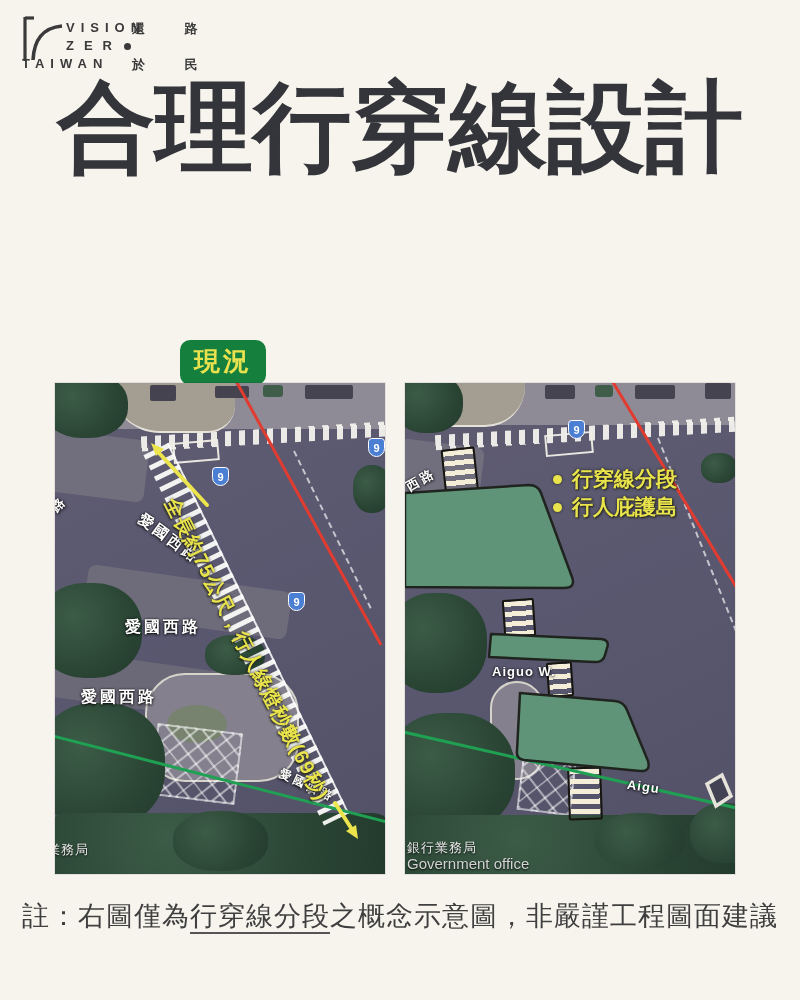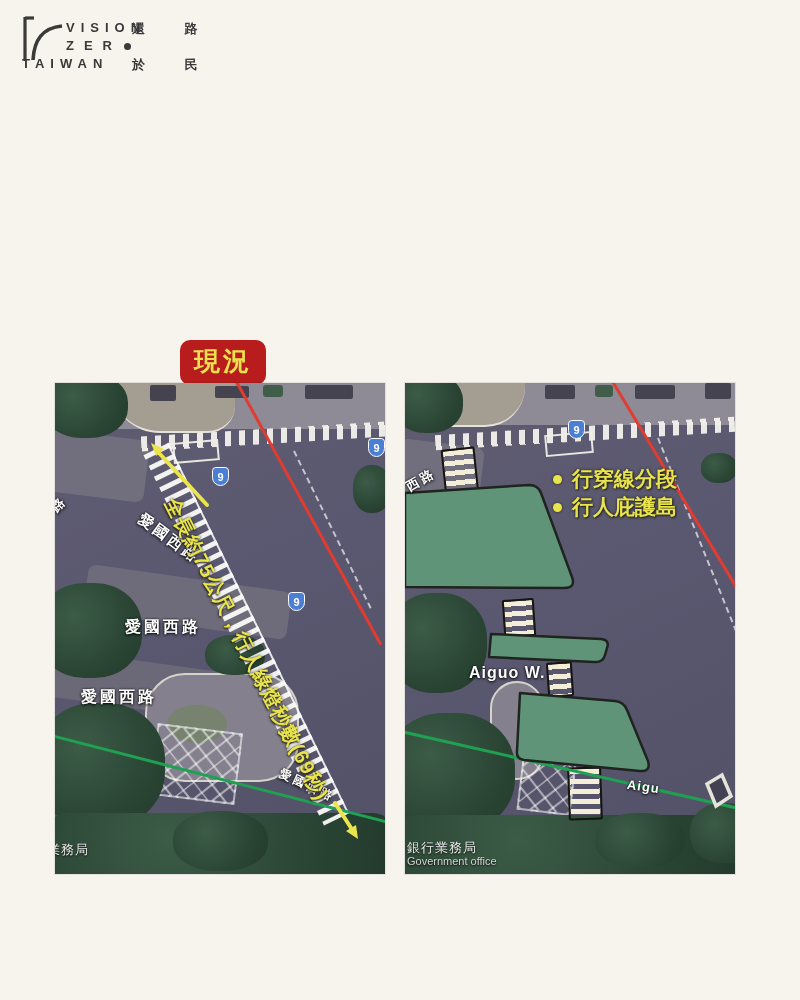--- a/index.html
+++ b/index.html
@@ -17,21 +17,21 @@
   .lg-cjk1{left:112px;top:8px;}
   .lg-cjk2{left:112px;top:44px;}
   .logo-dot{display:inline-block;width:7px;height:7px;border-radius:50%;background:#3a3a3a;margin-left:2px;vertical-align:middle;}
 
   
   .title{position:absolute;left:0;top:72px;width:800px;margin:0;text-align:center;
          font-size:98px;line-height:1.13;font-weight:900;color:#34353a;letter-spacing:0px;}
   .t-line{display:block;white-space:nowrap;}
 
   
-  .badge{position:absolute;background:#b91c1c;color:#e9e24e;font-size:26px;font-weight:800;
+  .badge{position:absolute;background:#15803d;color:#e9e24e;font-size:26px;font-weight:800;
          padding:4px 14px 6px;border-radius:10px;letter-spacing:3px;}
   .badge-left{left:180px;top:340px;}
   .badge-right{left:535px;top:340px;}
 
   
   .panel{position:absolute;top:383px;width:330px;height:491px;overflow:hidden;
          background:linear-gradient(155deg,#5f5c71 0%,#5a5870 45%,#535166 100%);
          box-shadow:0 0 0 1px rgba(0,0,0,.08);}
   .panel-left{left:55px;}
   .panel-right{left:405px;}
@@ -67,21 +67,21 @@
   .yellow-note{color:#e9e44c;font-weight:800;
           text-shadow:0 0 3px rgba(30,30,20,.9),1px 1px 2px rgba(30,30,20,.85);white-space:nowrap;}
   .annot{position:absolute;transform-origin:left top;font-size:20px;letter-spacing:1px;}
   .bullets{position:absolute;}
   .bullet-row{display:flex;align-items:center;gap:10px;height:28px;}
   .bullet-dot{width:9px;height:9px;border-radius:50%;background:#e9e44c;
           box-shadow:0 0 3px rgba(30,30,20,.85);flex:0 0 auto;}
   .bullet-text{font-size:21px;}
   .credit{position:absolute;color:#e9e9e9;font-size:13px;letter-spacing:1px;
           text-shadow:0 1px 2px rgba(0,0,0,.9);}
-  .credit-sub{position:absolute;color:#d3d3d3;font-size:11px;text-shadow:0 1px 2px rgba(0,0,0,.9);}
+  .credit-sub{position:absolute;color:#d3d3d3;font-size:15px;text-shadow:0 1px 2px rgba(0,0,0,.9);}
 
   
   .footnote{position:absolute;left:0;top:898px;width:800px;margin:0;text-align:center;
           font-size:27px;color:#3f3f3f;letter-spacing:1px;}
   .footnote .u{border-bottom:2px solid #555;padding-bottom:1px;}
 </style>
 </head>
 <body>
 
 <div class="page">
@@ -93,20 +93,21 @@
       <path d="M13 46 C14 26 22 14 42 12" stroke="#3a3a3a" stroke-width="3.6" fill="none"></path>
     </svg>
     <div class="lg-row lg-v">VISION</div>
     <div class="lg-row lg-cjk lg-cjk1">還 路</div>
     <div class="lg-row lg-z"><span>ZER</span><span class="logo-dot"></span></div>
     <div class="lg-row lg-t">TAIWAN</div>
     <div class="lg-row lg-cjk lg-cjk2">於 民</div>
   </header>
 
   <h1 class="title">
+    <span class="t-line">合理行穿線設計</span>
   </h1>
 
   <div class="badge badge-left">現況</div>
 
   <div class="panel panel-left">
 
     <div class="sidewalk" style="left:0;top:0;width:330px;height:46px;"></div>
     <div class="plaza" style="left:55px;top:0;width:125px;height:48px;border-radius:0 0 30px 55px;border-bottom:2px solid #e5e2da;"></div>
     <div class="bldg" style="left:95px;top:2px;width:26px;height:16px;"></div>
     <div class="bldg" style="left:160px;top:3px;width:34px;height:12px;"></div>
@@ -188,32 +189,33 @@
     <svg class="ovl" width="330" height="491" viewBox="0 0 330 491">
       <line x1="-6" y1="348" x2="336" y2="426" stroke="#1fa052" stroke-width="3"></line>
       <line x1="206" y1="-4" x2="336" y2="212" stroke="#e23b30" stroke-width="3"></line>
       <path d="M0 110 L124 102 Q133 102 136 110 L167 194 Q171 205 159 205 L0 204 Z" fill="#5f9478" stroke="#20241f" stroke-width="2.5" stroke-linejoin="round"></path>
       <path d="M86 251 L196 256 Q205 257 202 265 L200 272 Q198 280 189 279 L84 274 Z" fill="#5f9478" stroke="#20241f" stroke-width="2.5" stroke-linejoin="round"></path>
       <path d="M115 310 L210 318 Q219 319 222 327 L243 378 Q246 389 235 388 L119 377 Q111 376 112 368 Z" fill="#5f9478" stroke="#20241f" stroke-width="2.5" stroke-linejoin="round"></path>
       <path d="M302 401 l15 -9 l9 21 l-15 10 Z" fill="rgba(25,25,35,.3)" stroke="#e6e3da" stroke-width="3.5"></path>
     </svg>
 
     <div class="slabel" style="left:0px;top:88px;font-size:13px;transform:rotate(-30deg);">西路</div>
-    <div class="slabel" style="left:64px;top:281px;font-size:16px;letter-spacing:1px;">Aiguo W.</div>
+    <div class="slabel" style="left:87px;top:281px;font-size:13px;letter-spacing:1px;">Aiguo W.</div>
     <div class="slabel" style="left:222px;top:396px;font-size:13px;letter-spacing:1px;transform:rotate(8deg);">Aigu</div>
     <div class="shield" style="left:163px;top:37px;">9</div>
 
     <div class="bullets yellow-note" style="left:148px;top:82px;">
       <div class="bullet-row">
           <span class="bullet-dot"></span>
           <span class="bullet-text">行穿線分段</span>
         </div>
       <div class="bullet-row">
           <span class="bullet-dot"></span>
           <span class="bullet-text">行人庇護島</span>
         </div>
     </div>
     <div class="credit" style="left:2px;top:456px;">銀行業務局</div>
     <div class="credit-sub" style="left:2px;top:472px;">Government office</div>
   </div>
 
+  <p class="footnote"><span>註：右圖僅為</span><span class="u">行穿線分段</span><span>之概念示意圖，非嚴謹工程圖面建議</span></p>
 
 </div>
 
 </body></html>

